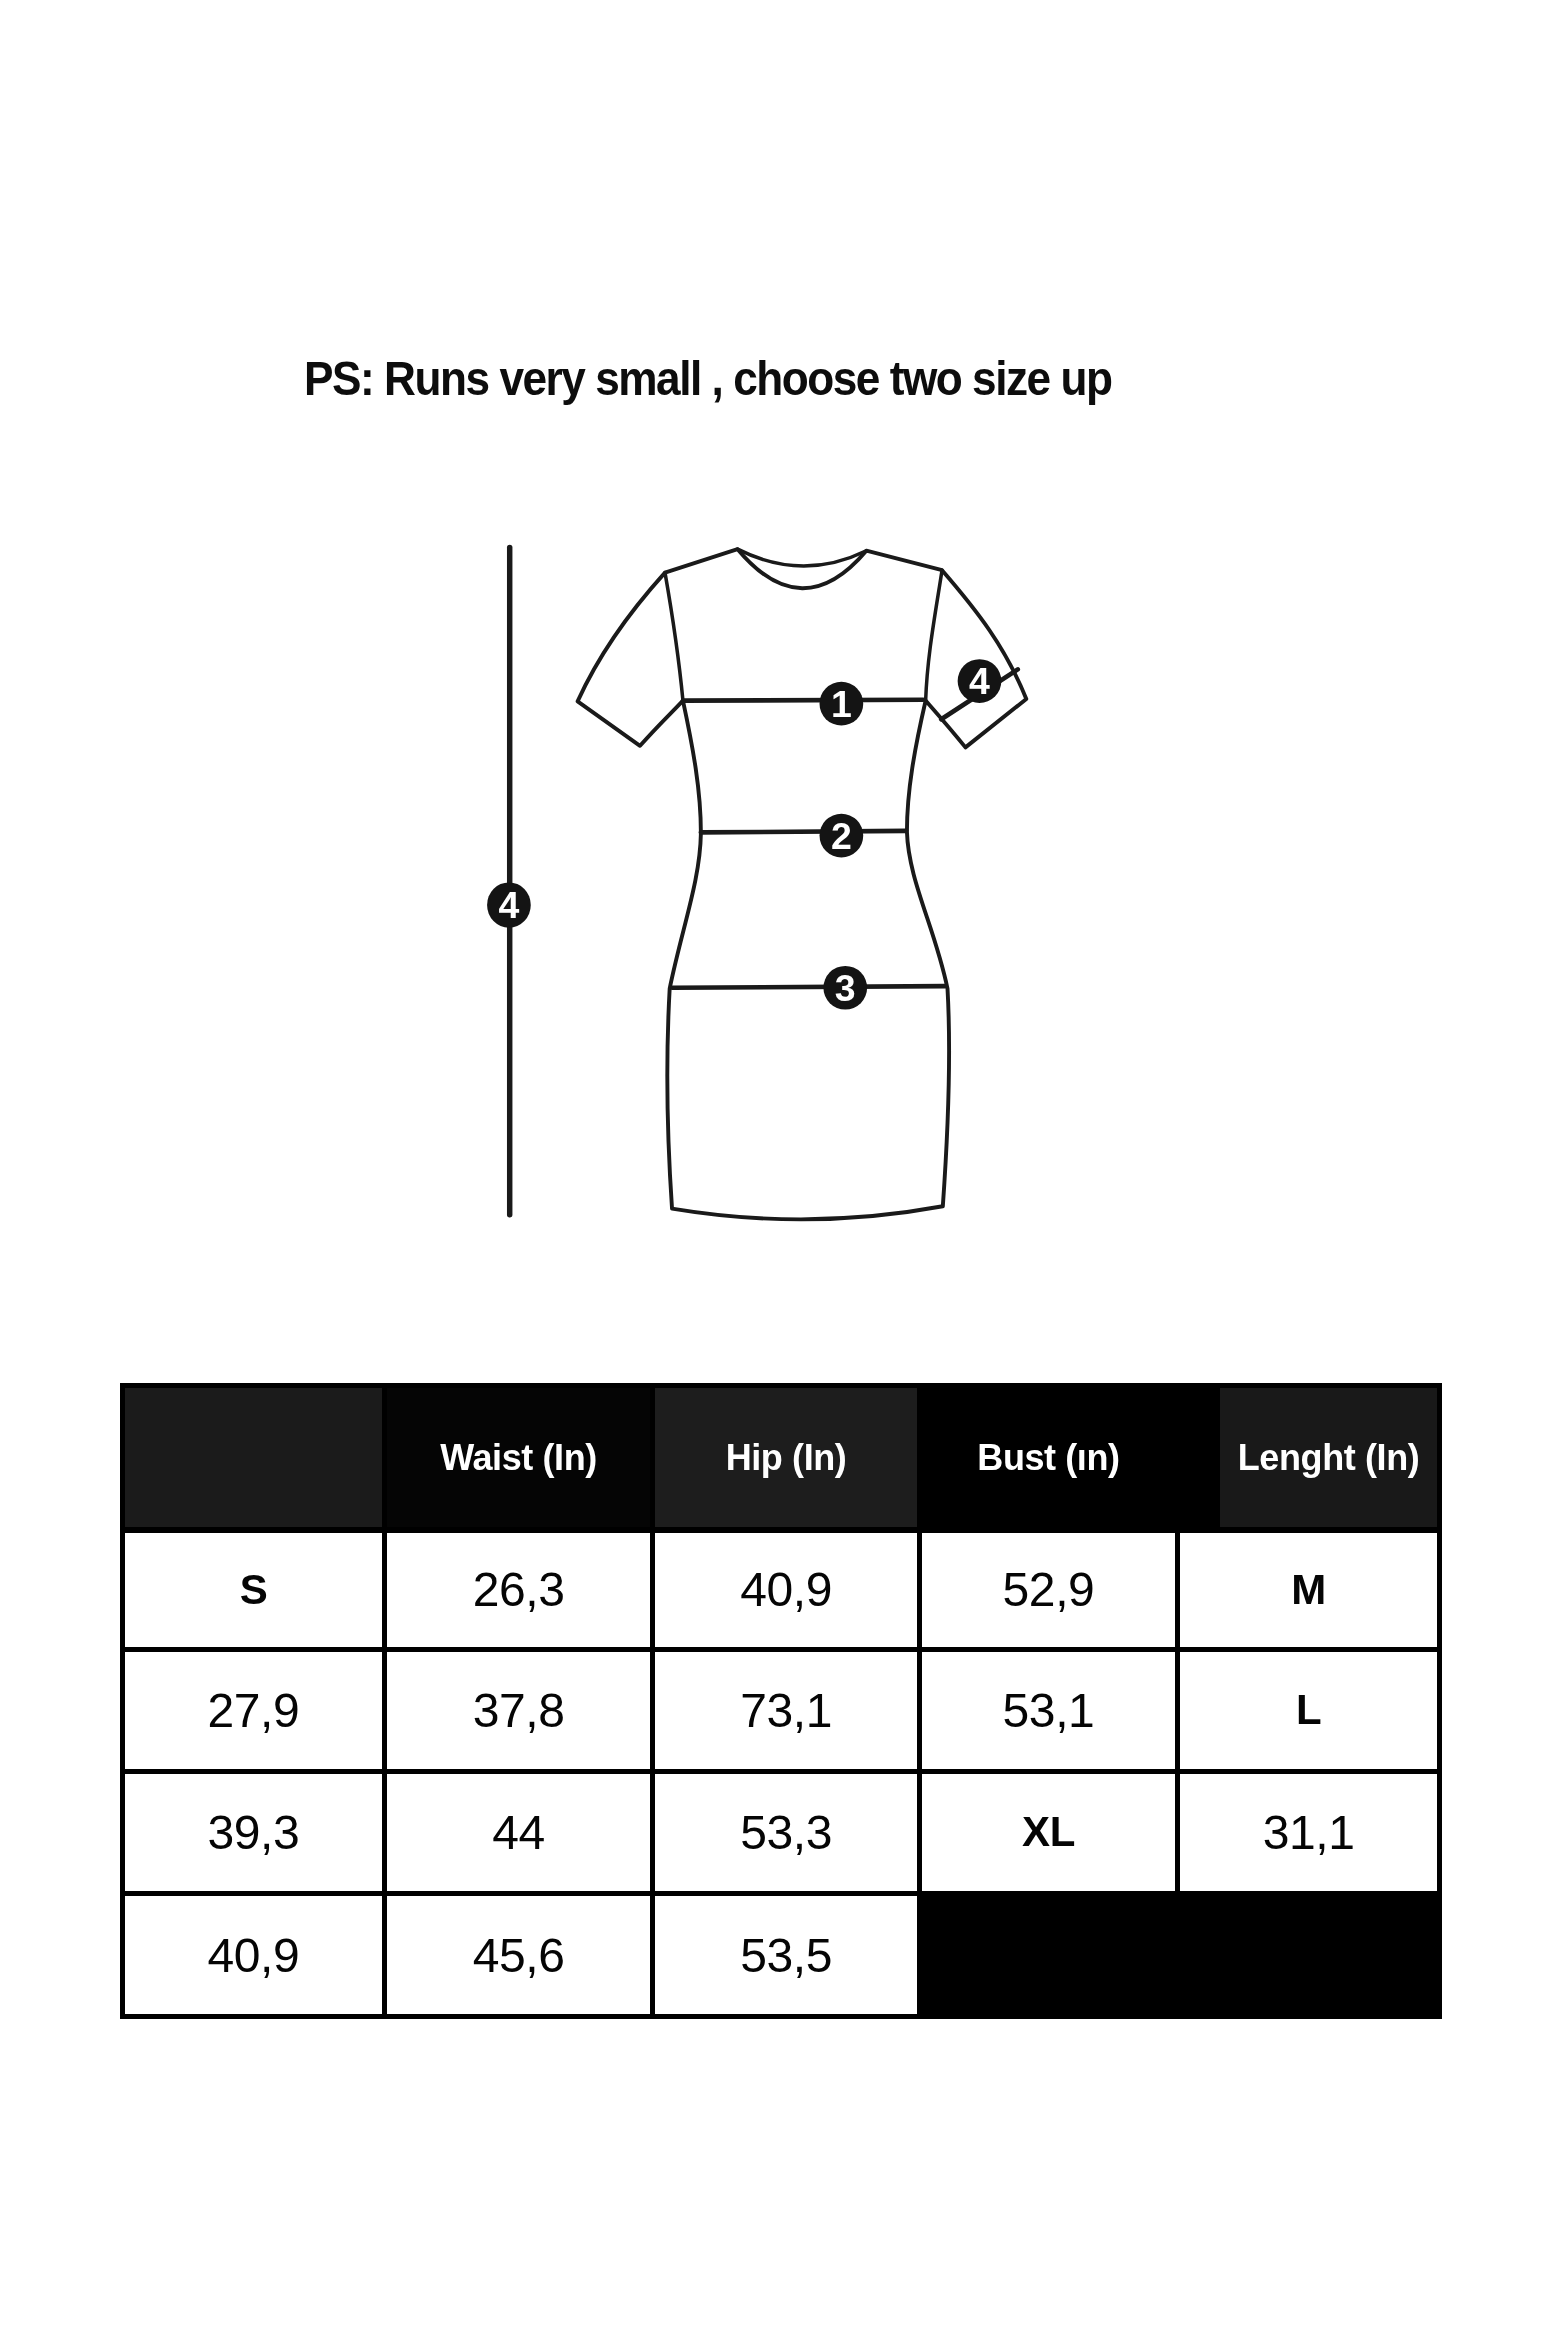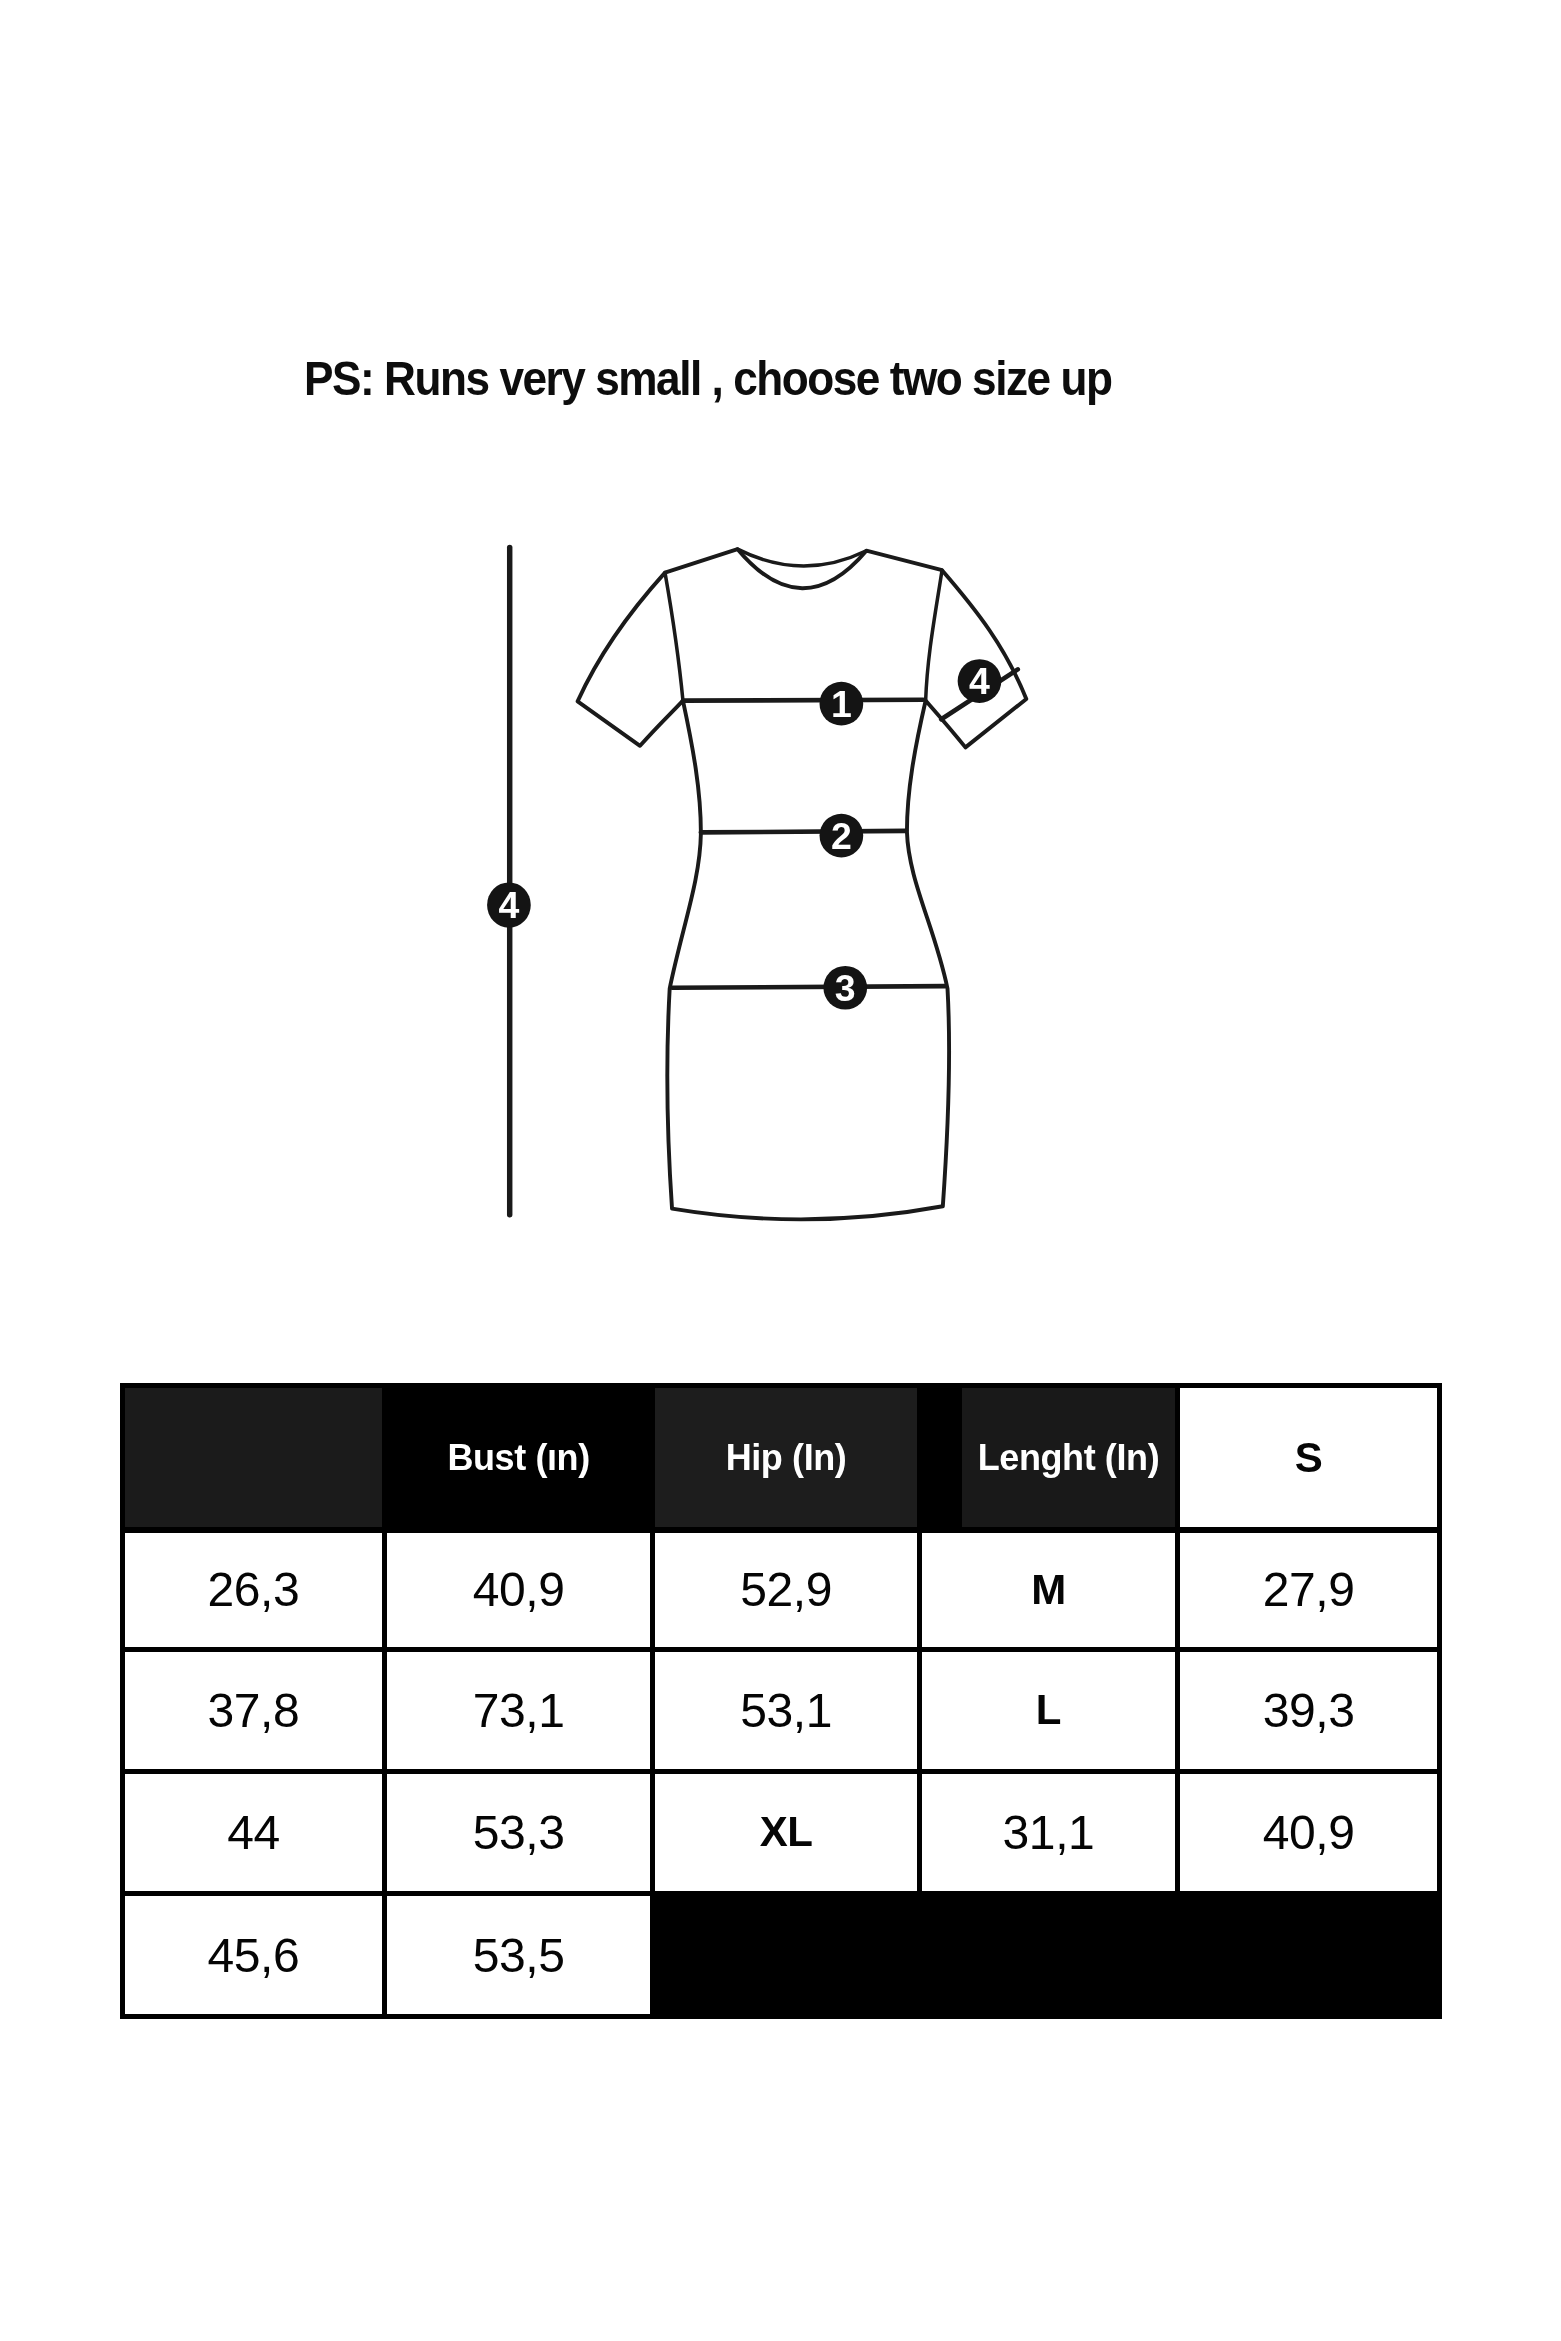--- a/index.html
+++ b/index.html
@@ -102,22 +102,23 @@
     <g>
       <ellipse class="marker-dot" cx="652" cy="1159" rx="28" ry="29"></ellipse>
       <text class="marker-num" x="652" y="1176">4</text>
     </g>
   </svg>
 </div>
 
 <div class="size-table">
 
   <div class="cell th" style="background: rgb(27, 27, 27);"></div>
+  <div class="cell th" style="background: rgb(5, 5, 5);">Waist (In)</div>
+  <div class="cell th" style="background: rgb(29, 29, 29);">Hip (In)</div>
   <div class="cell th" style="background: rgb(0, 0, 0);">Bust (ın)</div>
-  <div class="cell th" style="background: rgb(29, 29, 29);">Hip (In)</div>
   <div class="cell th" style="background: rgb(25, 25, 25); margin-left: 40px;">Lenght (In)</div>
 
   <div class="cell td rowlabel">S</div>
   <div class="cell td">26,3</div>
   <div class="cell td">40,9</div>
   <div class="cell td">52,9</div>
 
   <div class="cell td rowlabel">M</div>
   <div class="cell td">27,9</div>
   <div class="cell td">37,8</div>

